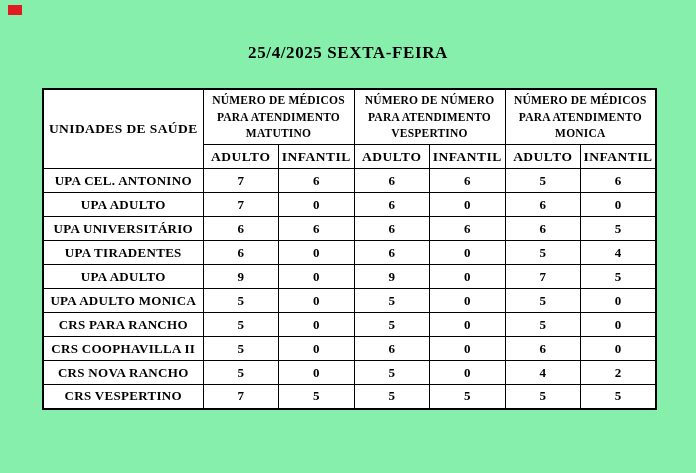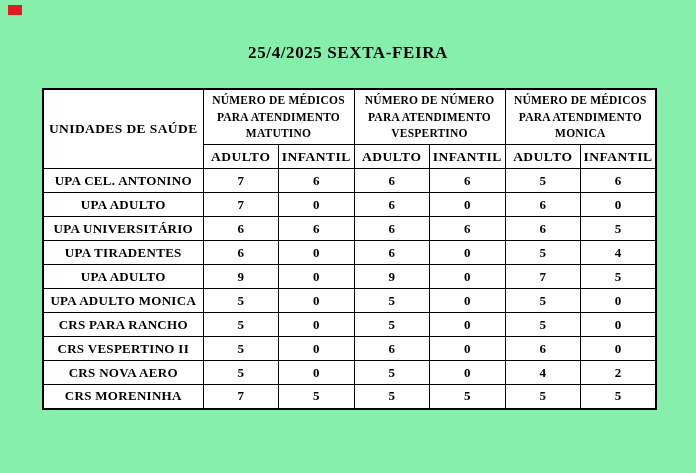--- a/index.html
+++ b/index.html
@@ -168,39 +168,39 @@
         <tr>
           <td class="unit-cell">CRS PARA RANCHO</td>
           <td class="num-cell">5</td>
           <td class="num-cell">0</td>
           <td class="num-cell">5</td>
           <td class="num-cell">0</td>
           <td class="num-cell">5</td>
           <td class="num-cell">0</td>
         </tr>
         <tr>
-          <td class="unit-cell">CRS VESPERTINO II</td>
-          <td class="num-cell">5</td>
-          <td class="num-cell">0</td>
-          <td class="num-cell">6</td>
-          <td class="num-cell">0</td>
-          <td class="num-cell">6</td>
-          <td class="num-cell">0</td>
-        </tr>
-        <tr>
-          <td class="unit-cell">CRS NOVA AERO</td>
+          <td class="unit-cell">CRS COOPHAVILLA II</td>
+          <td class="num-cell">5</td>
+          <td class="num-cell">0</td>
+          <td class="num-cell">6</td>
+          <td class="num-cell">0</td>
+          <td class="num-cell">6</td>
+          <td class="num-cell">0</td>
+        </tr>
+        <tr>
+          <td class="unit-cell">CRS NOVA RANCHO</td>
           <td class="num-cell">5</td>
           <td class="num-cell">0</td>
           <td class="num-cell">5</td>
           <td class="num-cell">0</td>
           <td class="num-cell">4</td>
           <td class="num-cell">2</td>
         </tr>
         <tr>
-          <td class="unit-cell">CRS MORENINHA</td>
+          <td class="unit-cell">CRS VESPERTINO</td>
           <td class="num-cell">7</td>
           <td class="num-cell">5</td>
           <td class="num-cell">5</td>
           <td class="num-cell">5</td>
           <td class="num-cell">5</td>
           <td class="num-cell">5</td>
         </tr>
       </tbody>
   </table>
 

